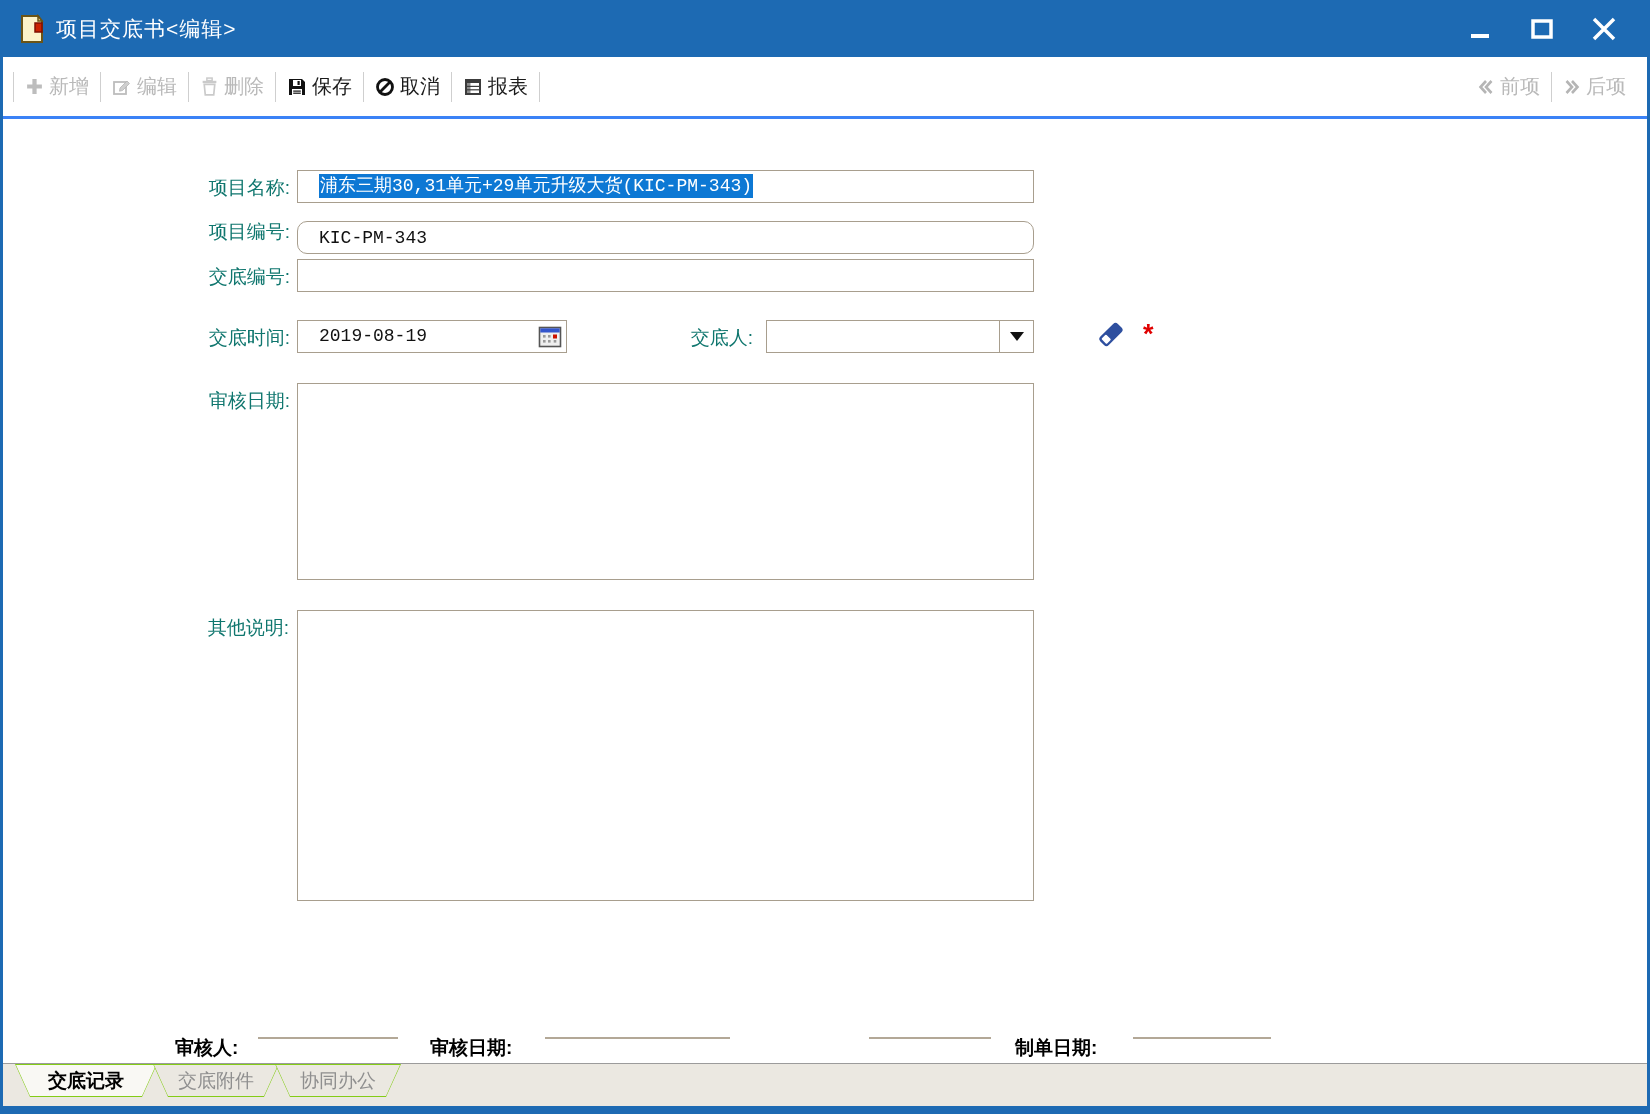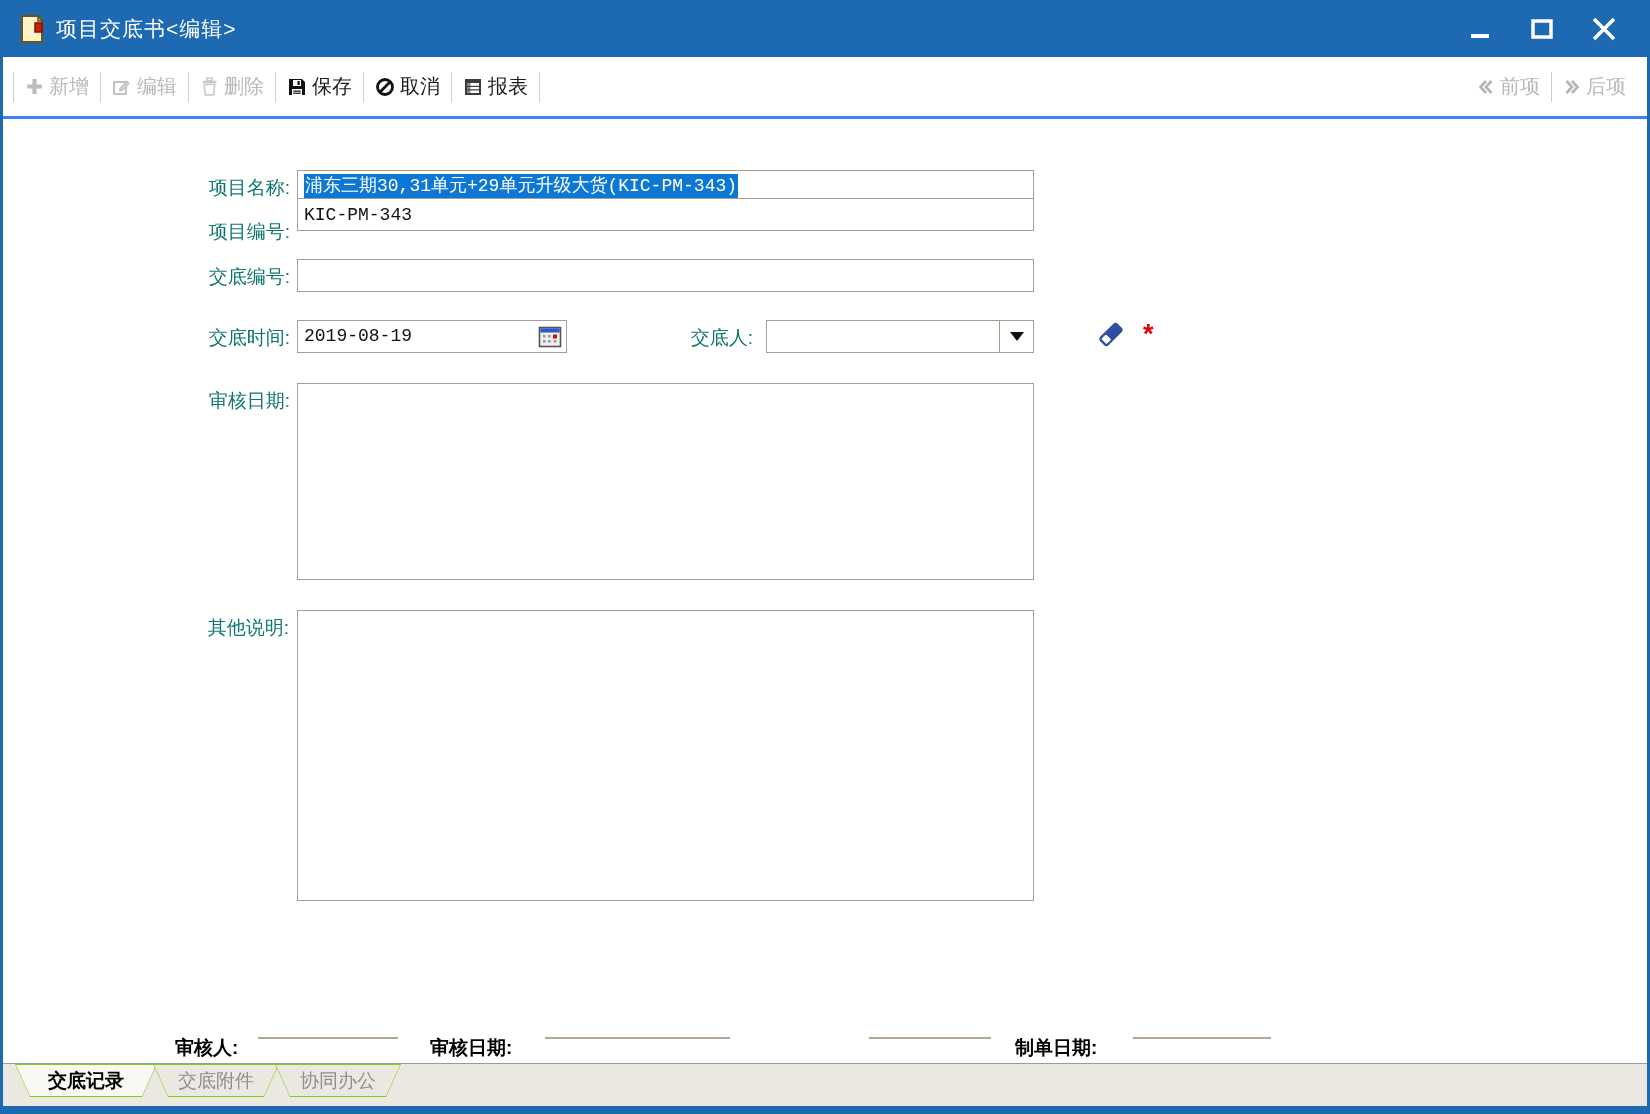--- a/index.html
+++ b/index.html
@@ -19,21 +19,21 @@
   
   .toolbar { position:absolute; top:0; left:0; right:0; height:62px; border-bottom:3px solid #3b82f6; display:flex; align-items:center; padding:0 10px; }
   .tb-btn { display:flex; align-items:center; gap:5px; font-size:20px; margin:0 11px; white-space:nowrap; }
   .tb-btn.off { color:#b9b9b9; }
   .tb-btn.on { color:#1a1a1a; }
   .tb-sep { width:1px; height:30px; background:#cfcfcf; }
   .tb-right { margin-left:auto; display:flex; align-items:center; }
 
   
   .flabel { position:absolute; width:130px; text-align:right; font-size:19px; color:#0f766e; }
-  .tinput { position:absolute; height:33px; border:1px solid #a89e8e; background:#fff; font-size:18px; font-family:"Liberation Mono","DejaVu Sans Mono",monospace; padding:0 6px; color:#111; }
+  .tinput { position:absolute; height:33px; border:1px solid #a89e8e; background:#fff; font-size:18px; font-family:"Liberation Mono","DejaVu Sans Mono",monospace; padding:0 21px; color:#111; }
   input.tinput { outline:none; }
   div.tinput { line-height:31px; overflow:hidden; white-space:nowrap; }
   .sel { background:#0d78d4; color:#fff; padding:2px 1px; }
   textarea.tarea { position:absolute; border:1px solid #a89e8e; background:#fff; resize:none; outline:none; font-size:18px; font-family:"Liberation Mono","DejaVu Sans Mono",monospace; padding:4px 6px; }
 
   .cal-btn { position:absolute; right:3px; top:2px; width:27px; height:27px; display:flex; align-items:center; justify-content:center; cursor:default; }
 
   .combo { position:absolute; height:33px; border:1px solid #a89e8e; background:#fff; }
   .combo-arrow { position:absolute; right:0; top:0; bottom:0; width:34px; border-left:1px solid #a89e8e; display:flex; align-items:center; justify-content:center; background:#fff; }
   .tri-down { width:0; height:0; border-left:7px solid transparent; border-right:7px solid transparent; border-top:9px solid #111; }
@@ -172,21 +172,21 @@
     <div class="flabel" style="left:157px; top:207px;">交底编号:</div>
     <div class="flabel" style="left:157px; top:268px;">交底时间:</div>
     <div class="flabel" style="left:620px; top:268px;">交底人:</div>
     <div class="flabel" style="left:157px; top:331px;">审核日期:</div>
     <div class="flabel" style="left:156px; top:558px;">其他说明:</div>
 
     <div class="tinput" style="left:294px; top:113px; width:737px;">
       <span class="sel">浦东三期30,31单元+29单元升级大货(KIC-PM-343)</span>
     </div>
 
-    <input class="tinput" style="left: 294px; top: 141px; width: 737px;" value="KIC-PM-343">
+    <input class="tinput" style="left: 294px; top: 164px; width: 737px; border-radius: 10px;" value="KIC-PM-343">
 
     <input class="tinput" style="left: 294px; top: 202px; width: 737px;" value="">
 
     <div class="tinput" style="left:294px; top:263px; width:270px;">
       <span>2019-08-19</span>
       <span class="cal-btn">
         <svg width="24" height="24" viewBox="0 0 24 24">
           <rect x="1.5" y="2.5" width="21" height="19" fill="#efefef" stroke="#555" stroke-width="1.6"></rect>
           <rect x="2.3" y="3.3" width="19.4" height="4.2" fill="#3355cc"></rect>
           <rect x="5" y="10" width="2.6" height="2.6" fill="#9a9a9a"></rect>

